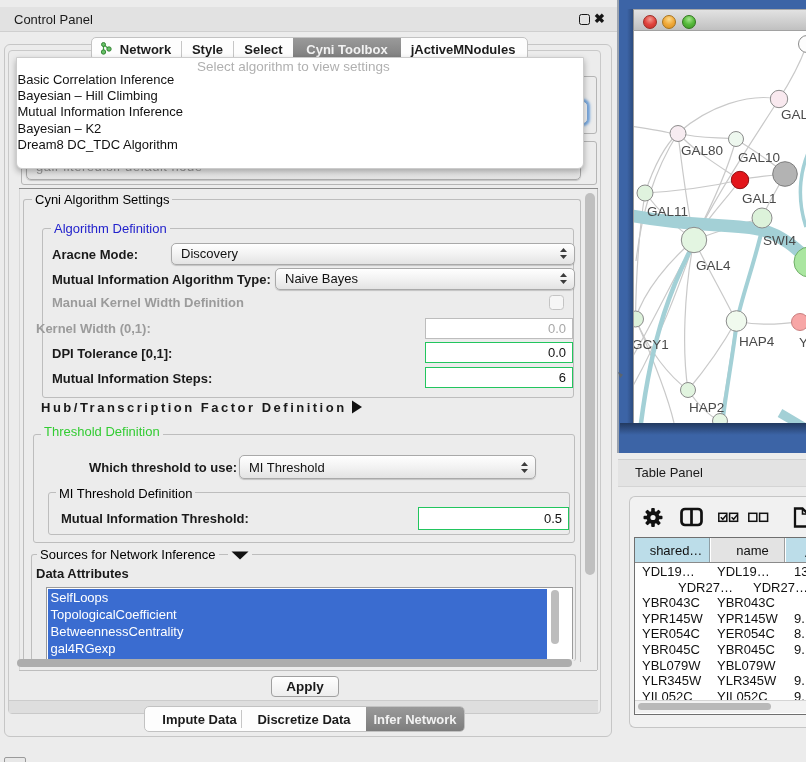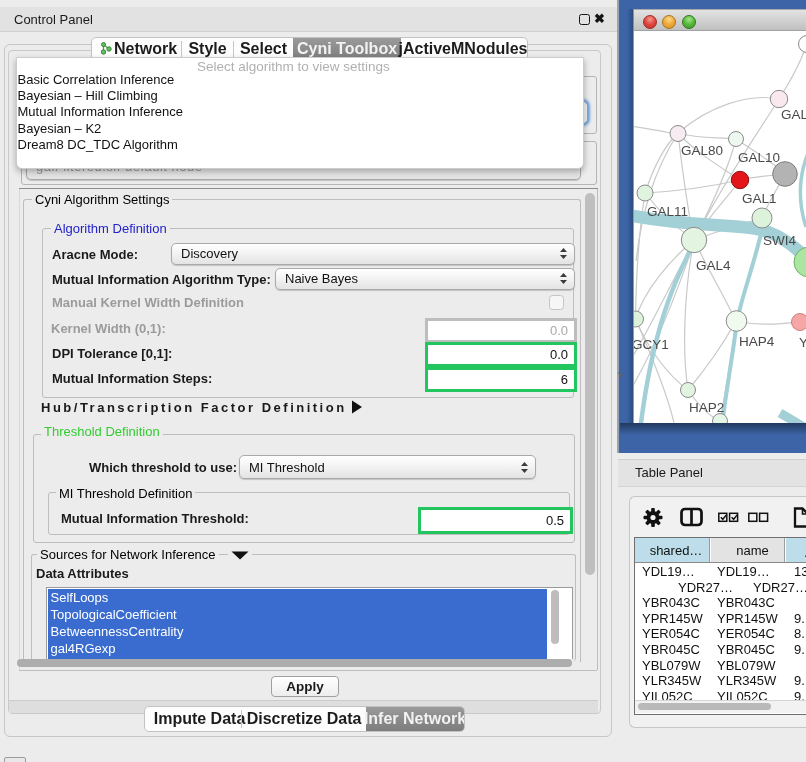--- a/index.html
+++ b/index.html
@@ -5,30 +5,30 @@
   html,body{margin:0;padding:0;}
   body{width:806px;height:762px;position:relative;overflow:hidden;
        background:#ececec;font-family:"Liberation Sans",sans-serif;
        -webkit-font-smoothing:antialiased;}
   .abs{position:absolute;}
   .lbl{font-size:13px;color:#1a1a1a;white-space:nowrap;}
   .bold{font-weight:bold;}
   .gray{color:#9b9b9b;}
   .grp{position:absolute;border:1px solid #bdbdbd;border-radius:3px;}
   .grp-t{position:absolute;background:#ececec;padding:0 3px;font-size:13px;white-space:nowrap;}
-  .field{position:absolute;background:#fff;border:3px solid #22c55e;
+  .field{position:absolute;background:#fff;border:1px solid #22c55e;
          font-size:13px;text-align:right;color:#111;
          display:flex;align-items:center;justify-content:flex-end;padding-right:6px;}
   .combo{position:absolute;background:linear-gradient(#ffffff,#f1f1f1 55%,#e3e3e3);
          border:1px solid #a9a9a9;border-radius:5px;box-shadow:0 1px 1px rgba(0,0,0,.18);
          display:flex;align-items:center;font-size:13px;color:#111;padding-left:9px;}
   .carr{position:absolute;right:6px;}
   .tabstrip{position:absolute;background:#fdfdfd;border:1px solid #c2c2c2;
             border-radius:5px;display:flex;overflow:hidden;}
-  .tab{display:flex;align-items:center;justify-content:center;font-size:16px;
+  .tab{display:flex;align-items:center;justify-content:center;font-size:13px;
        color:#1c1c1c;font-weight:bold;white-space:nowrap;box-sizing:border-box;}
   .tabsel{background:linear-gradient(#9a9a9a,#7d7d7d);color:#f2f2f2;}
   .vsep{width:1px;background:#c6c6c6;margin:3px 0;}
 </style>
 </head>
 <body>
 
 <div class="abs" style="left:618px;top:0;width:188px;height:453px;background:#3c64a6;"></div>
 
 <div class="abs" style="left:633px;top:9px;width:173px;height:22px;
@@ -287,21 +287,21 @@
 </div>
 <div class="abs lbl bold" style="left:52px;top:271.5px;">Mutual Information Algorithm Type:</div>
 <div class="combo" style="left:275px;top:267.5px;width:288.5px;height:20.5px;">Naive Bayes
   <svg class="carr" width="9" height="13" viewBox="0 0 9 13">
       <path d="M 4.5,1 L 8,5 H 1 z" fill="#3c3c3c"></path>
       <path d="M 4.5,12 L 1,8 H 8 z" fill="#3c3c3c"></path>
     </svg>
 </div>
 <div class="abs lbl bold gray" style="left:52px;top:294.5px;">Manual Kernel Width Definition</div>
 <div class="abs" style="left:549px;top:295px;width:13px;height:13px;background:#f6f6f6;border:1px solid #c4c4c4;border-radius:3.5px;"></div>
-<div class="abs lbl bold gray" style="left:51px;top:320.5px;">Kernel Width (0,1):</div>
+<div class="abs lbl bold gray" style="left:36px;top:320.5px;">Kernel Width (0,1):</div>
 <div class="field" style="left:425px;top:317.5px;width:140px;height:19px;color:#a8a8a8;border-color:#bdbdbd;">0.0</div>
 <div class="abs lbl bold" style="left:52px;top:345.5px;">DPI Tolerance [0,1]:</div>
 <div class="field" style="left:425px;top:342px;width:140px;height:19px;">0.0</div>
 <div class="abs lbl bold" style="left:52px;top:370.5px;">Mutual Information Steps:</div>
 <div class="field" style="left:425px;top:366.5px;width:140px;height:19px;">6</div>
 
 <div class="abs lbl bold" style="left:41px;top:399.5px;letter-spacing:2.5px;">Hub/Transcription Factor Definition</div>
 <svg class="abs" style="left:349px;top:399.5px;" width="15" height="14" viewBox="0 0 15 14">
     <path d="M 3,0.5 L 13,7 L 3,13.5 z" fill="#111"></path>
   </svg>

